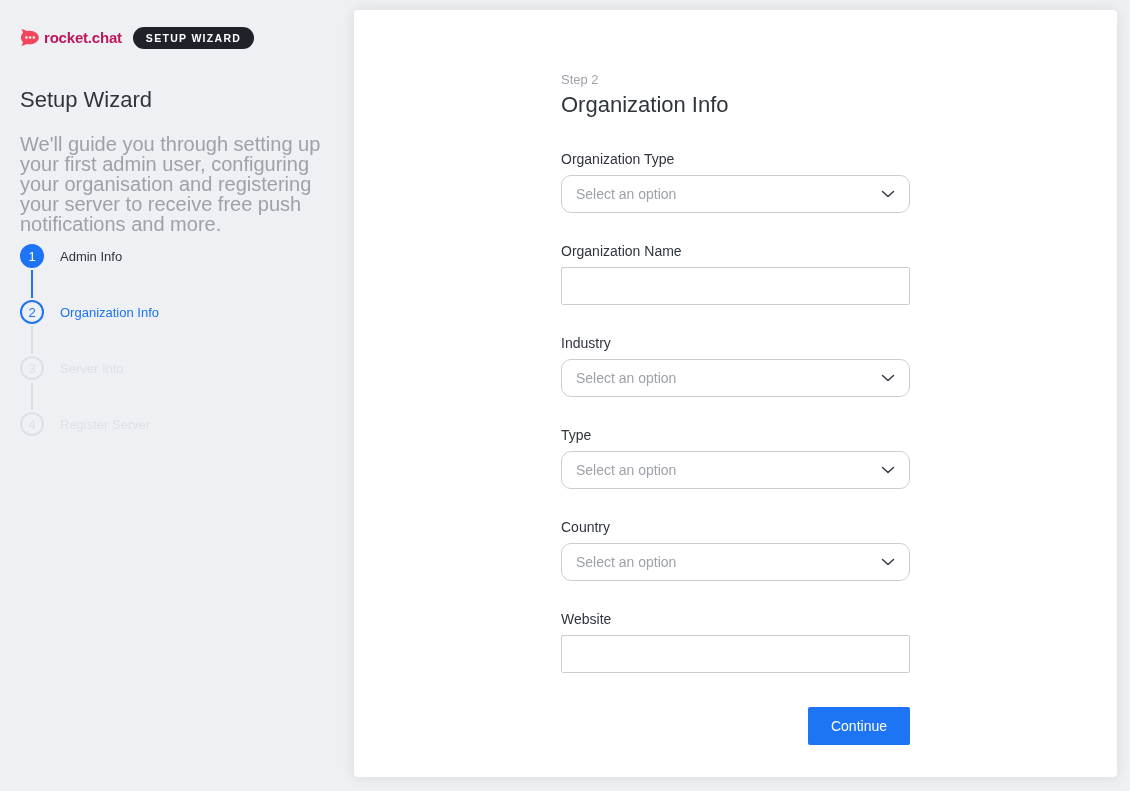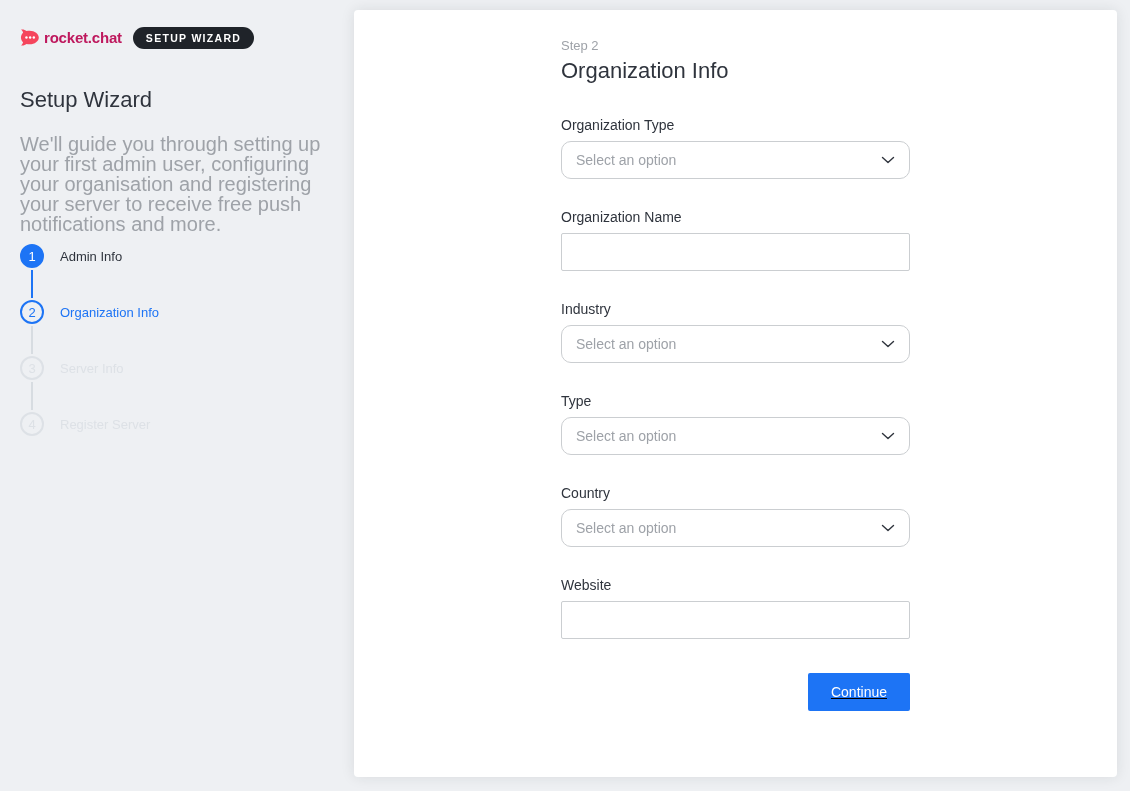--- a/index.html
+++ b/index.html
@@ -36,41 +36,41 @@
   .step.upcoming .step-label   { color:#dde1e6; }
 
   .step:not(:last-child)::after { content:""; position:absolute; left:11px; top:26px;
                                   width:2px; height:28px; background:#d7dce1; }
   .step.completed::after { background:#1d74f5; }
 
   
   .card { position:absolute; left:354px; top:10px; width:763px; height:767px;
           background:#ffffff; border-radius:4px; box-shadow:0 0 14px rgba(31,35,41,.10); }
 
-  .card-content { width:349px; margin:0 auto; padding-top:29px; }
+  .card-content { width:349px; margin:0 auto; padding-top:63px; }
 
   .step-indicator { font-size:13px; line-height:14px; color:#9ea2a8; }
   .card-title { font-size:22px; line-height:28px; font-weight:500; color:#2f343d; margin-top:4px; }
 
   .field-group { margin-top:30px; }
   .field-group.first { margin-top:32px; }
   .field-label { display:block; font-size:14px; line-height:17px; font-weight:500;
                  color:#2f343d; margin-bottom:7px; }
 
   .control { width:349px; height:38px; border:1px solid #cbced1; border-radius:10px;
              background:#ffffff; display:flex; align-items:center; padding:0 14px; }
   .select-box { justify-content:space-between; cursor:pointer; }
   .select-placeholder { font-size:14px; color:#9ea2a8; }
   .chevron { flex:0 0 auto; display:flex; align-items:center; }
 
   input.text-input { width:349px; height:38px; border:1px solid #cbced1; border-radius:2px;
                      padding:0 14px; font-size:14px; color:#2f343d; outline:none;
                      font-family:"Liberation Sans", sans-serif; background:#ffffff; }
 
-  .actions { margin-top:34px; display:flex; justify-content:flex-end;text-decoration:underline; }
+  .actions { margin-top:34px; display:flex; justify-content:flex-end; }
   .btn-continue { background:#1d74f5; color:#ffffff; border:none; border-radius:2px;
                   height:38px; padding:0 23px; font-size:14px; font-weight:500;
                   font-family:"Liberation Sans", sans-serif; cursor:pointer; }
 </style>
 </head>
 <body>
 
 <div class="page">
 
   <div class="sidebar">

